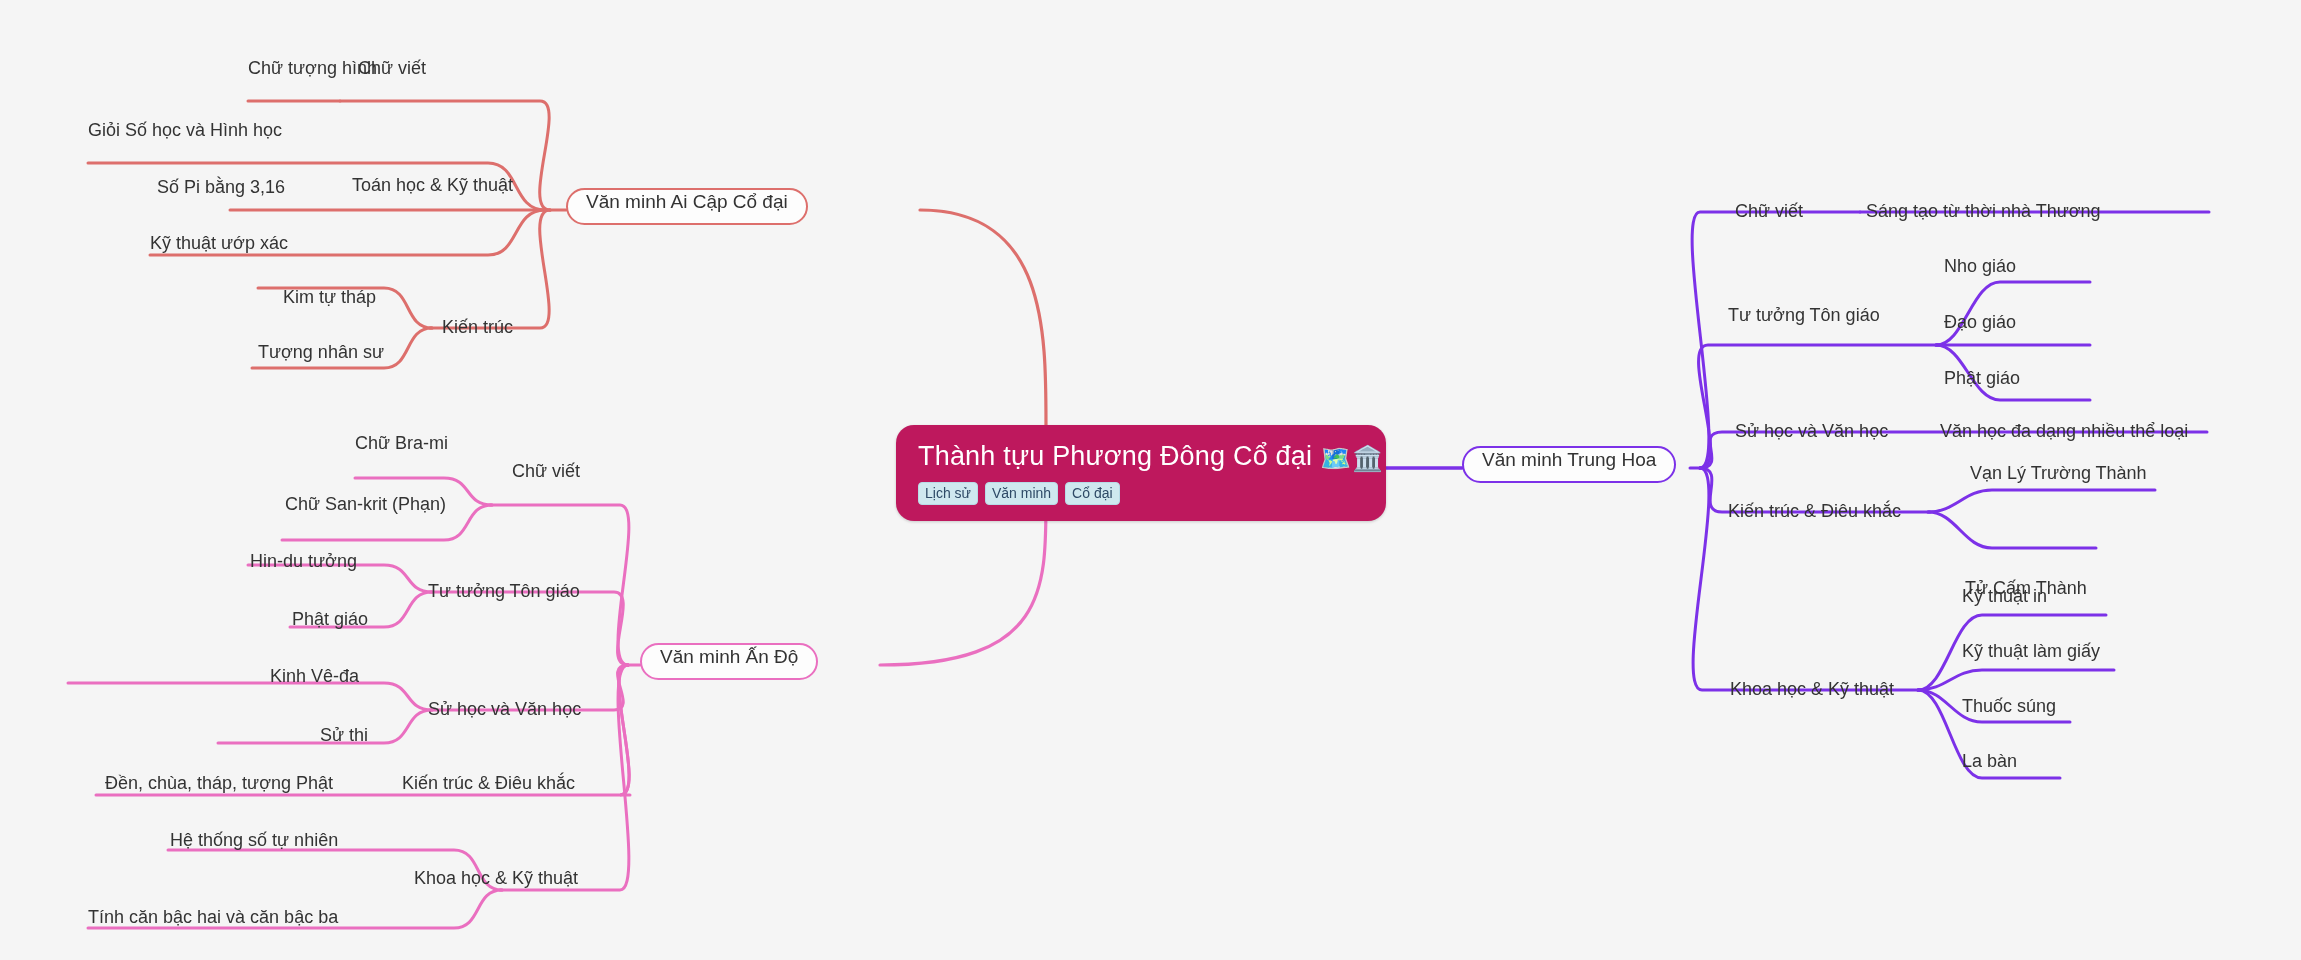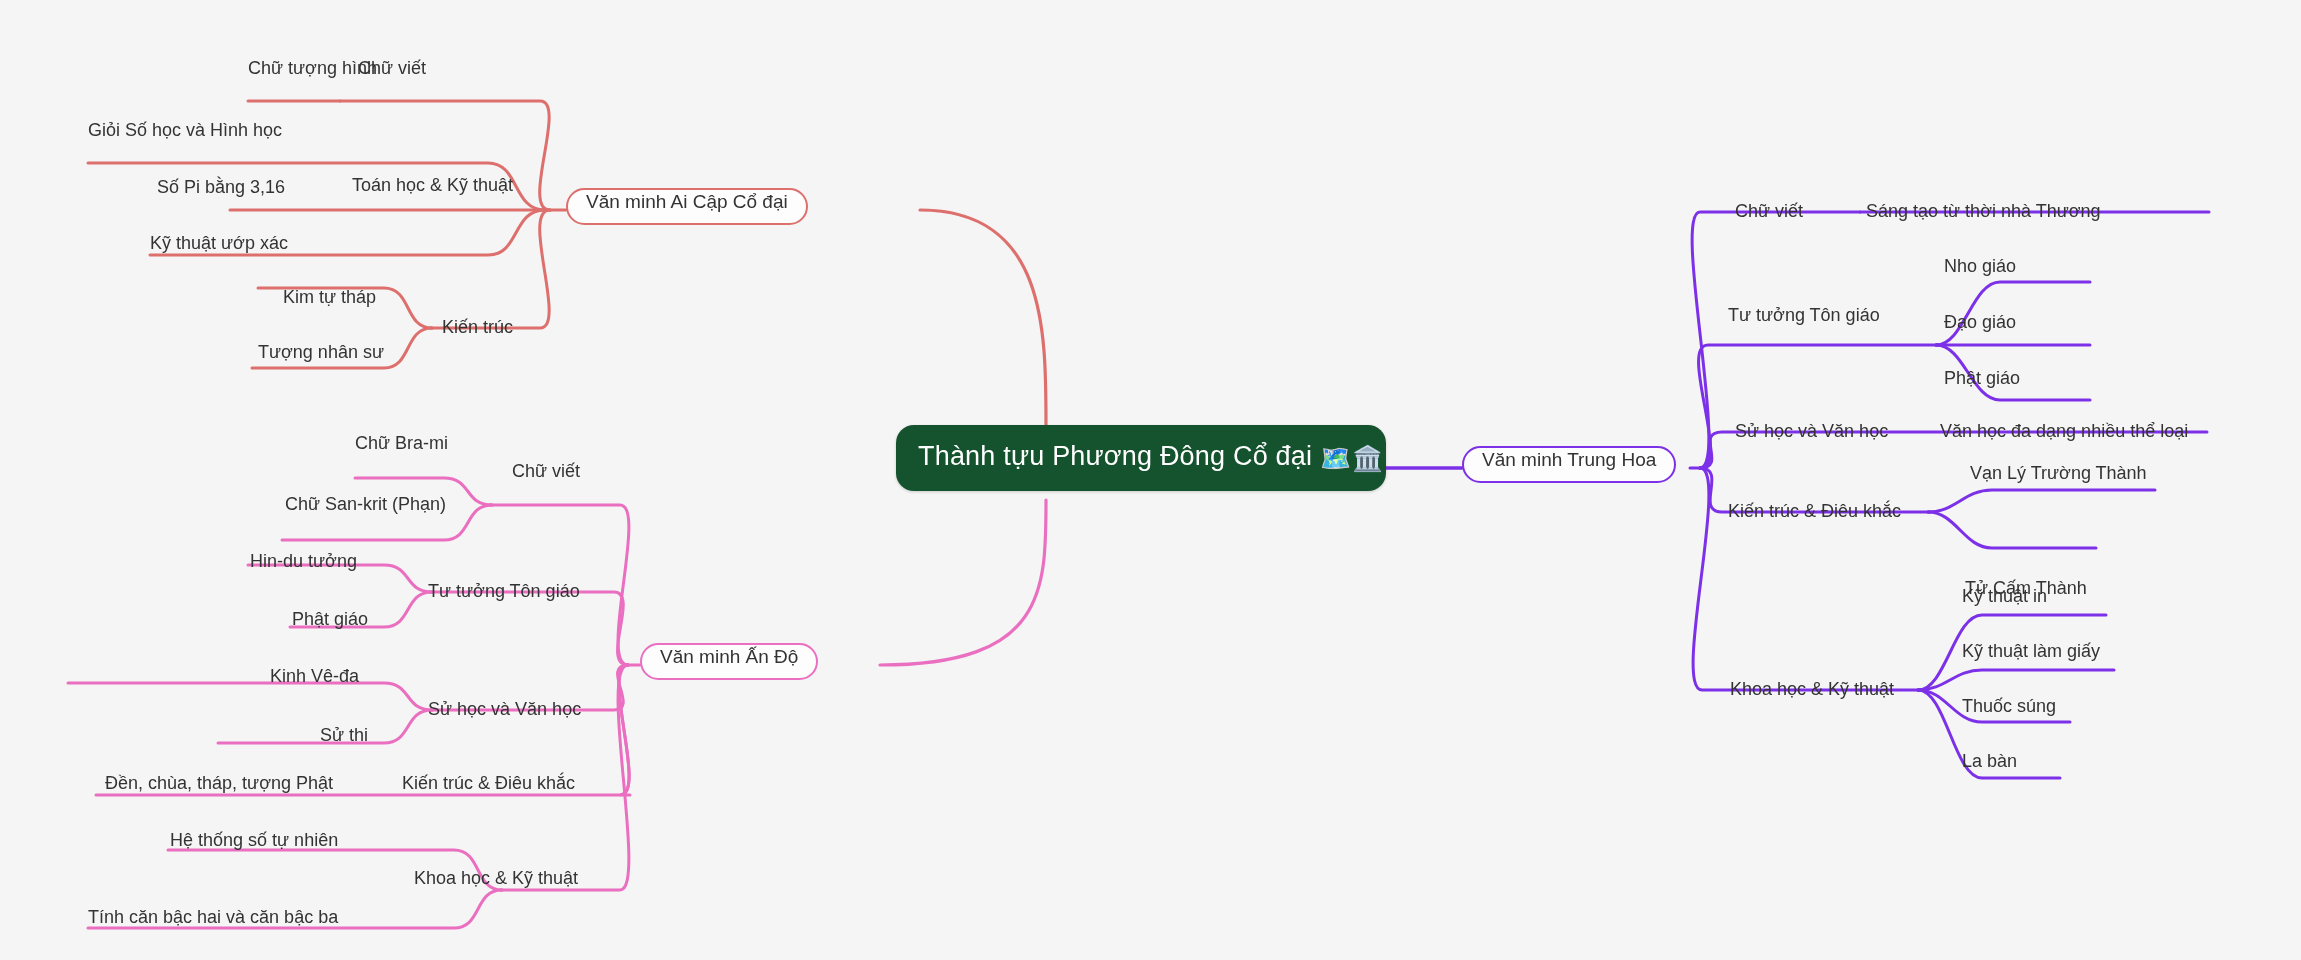--- a/index.html
+++ b/index.html
@@ -10,21 +10,21 @@
     font-family:"Liberation Sans","DejaVu Sans",sans-serif;
     overflow:hidden;
     position:relative;
   }
   #stage{position:absolute;left:0;top:0;width:2301px;height:960px;}
   svg#edges{position:absolute;left:0;top:0;width:2301px;height:960px;pointer-events:none;}
   .node{position:absolute;white-space:nowrap;}
 
   
   .root{
-    background:#14532d;
+    background:#be185d;
     border-radius:18px;
     padding:14px 22px 16px 22px;
     box-sizing:border-box;
     box-shadow:0 1px 3px rgba(0,0,0,.18);
   }
   .root-title{
     color:#ffffff;
     font-size:27px;
     line-height:34px;
     letter-spacing:.2px;
@@ -129,20 +129,25 @@
     <path d="M1918,690 C1946,690 1954,670 1982,670 L2114,670" fill="none" stroke="#7c31e8" stroke-width="3" stroke-linecap="round"></path>
     <path d="M1918,690 C1946,690 1954,722 1982,722 L2070,722" fill="none" stroke="#7c31e8" stroke-width="3" stroke-linecap="round"></path>
     <path d="M1918,690 C1946,690 1954,778 1982,778 L2060,778" fill="none" stroke="#7c31e8" stroke-width="3" stroke-linecap="round"></path>
   </svg>
 
   <div class="node root" style="left:896px;top:425px;width:490px;">
     <div class="root-title">
       <span>Thành tựu Phương Đông Cổ đại</span>
       <span class="emoji">🗺️🏛️</span>
     </div>
+    <div class="root-tags">
+      <span class="tag">Lịch sử</span>
+      <span class="tag">Văn minh</span>
+      <span class="tag">Cổ đại</span>
+    </div>
   </div>
 
   <div class="node branch eg" style="left:566px;top:188px;">
     <span>Văn minh Ai Cập Cổ đại</span>
   </div>
 
   <div class="node label" style="left:358px;top:57px;">
     <span>Chữ viết</span>
   </div>
   <div class="node label" style="left:248px;top:57px;">

